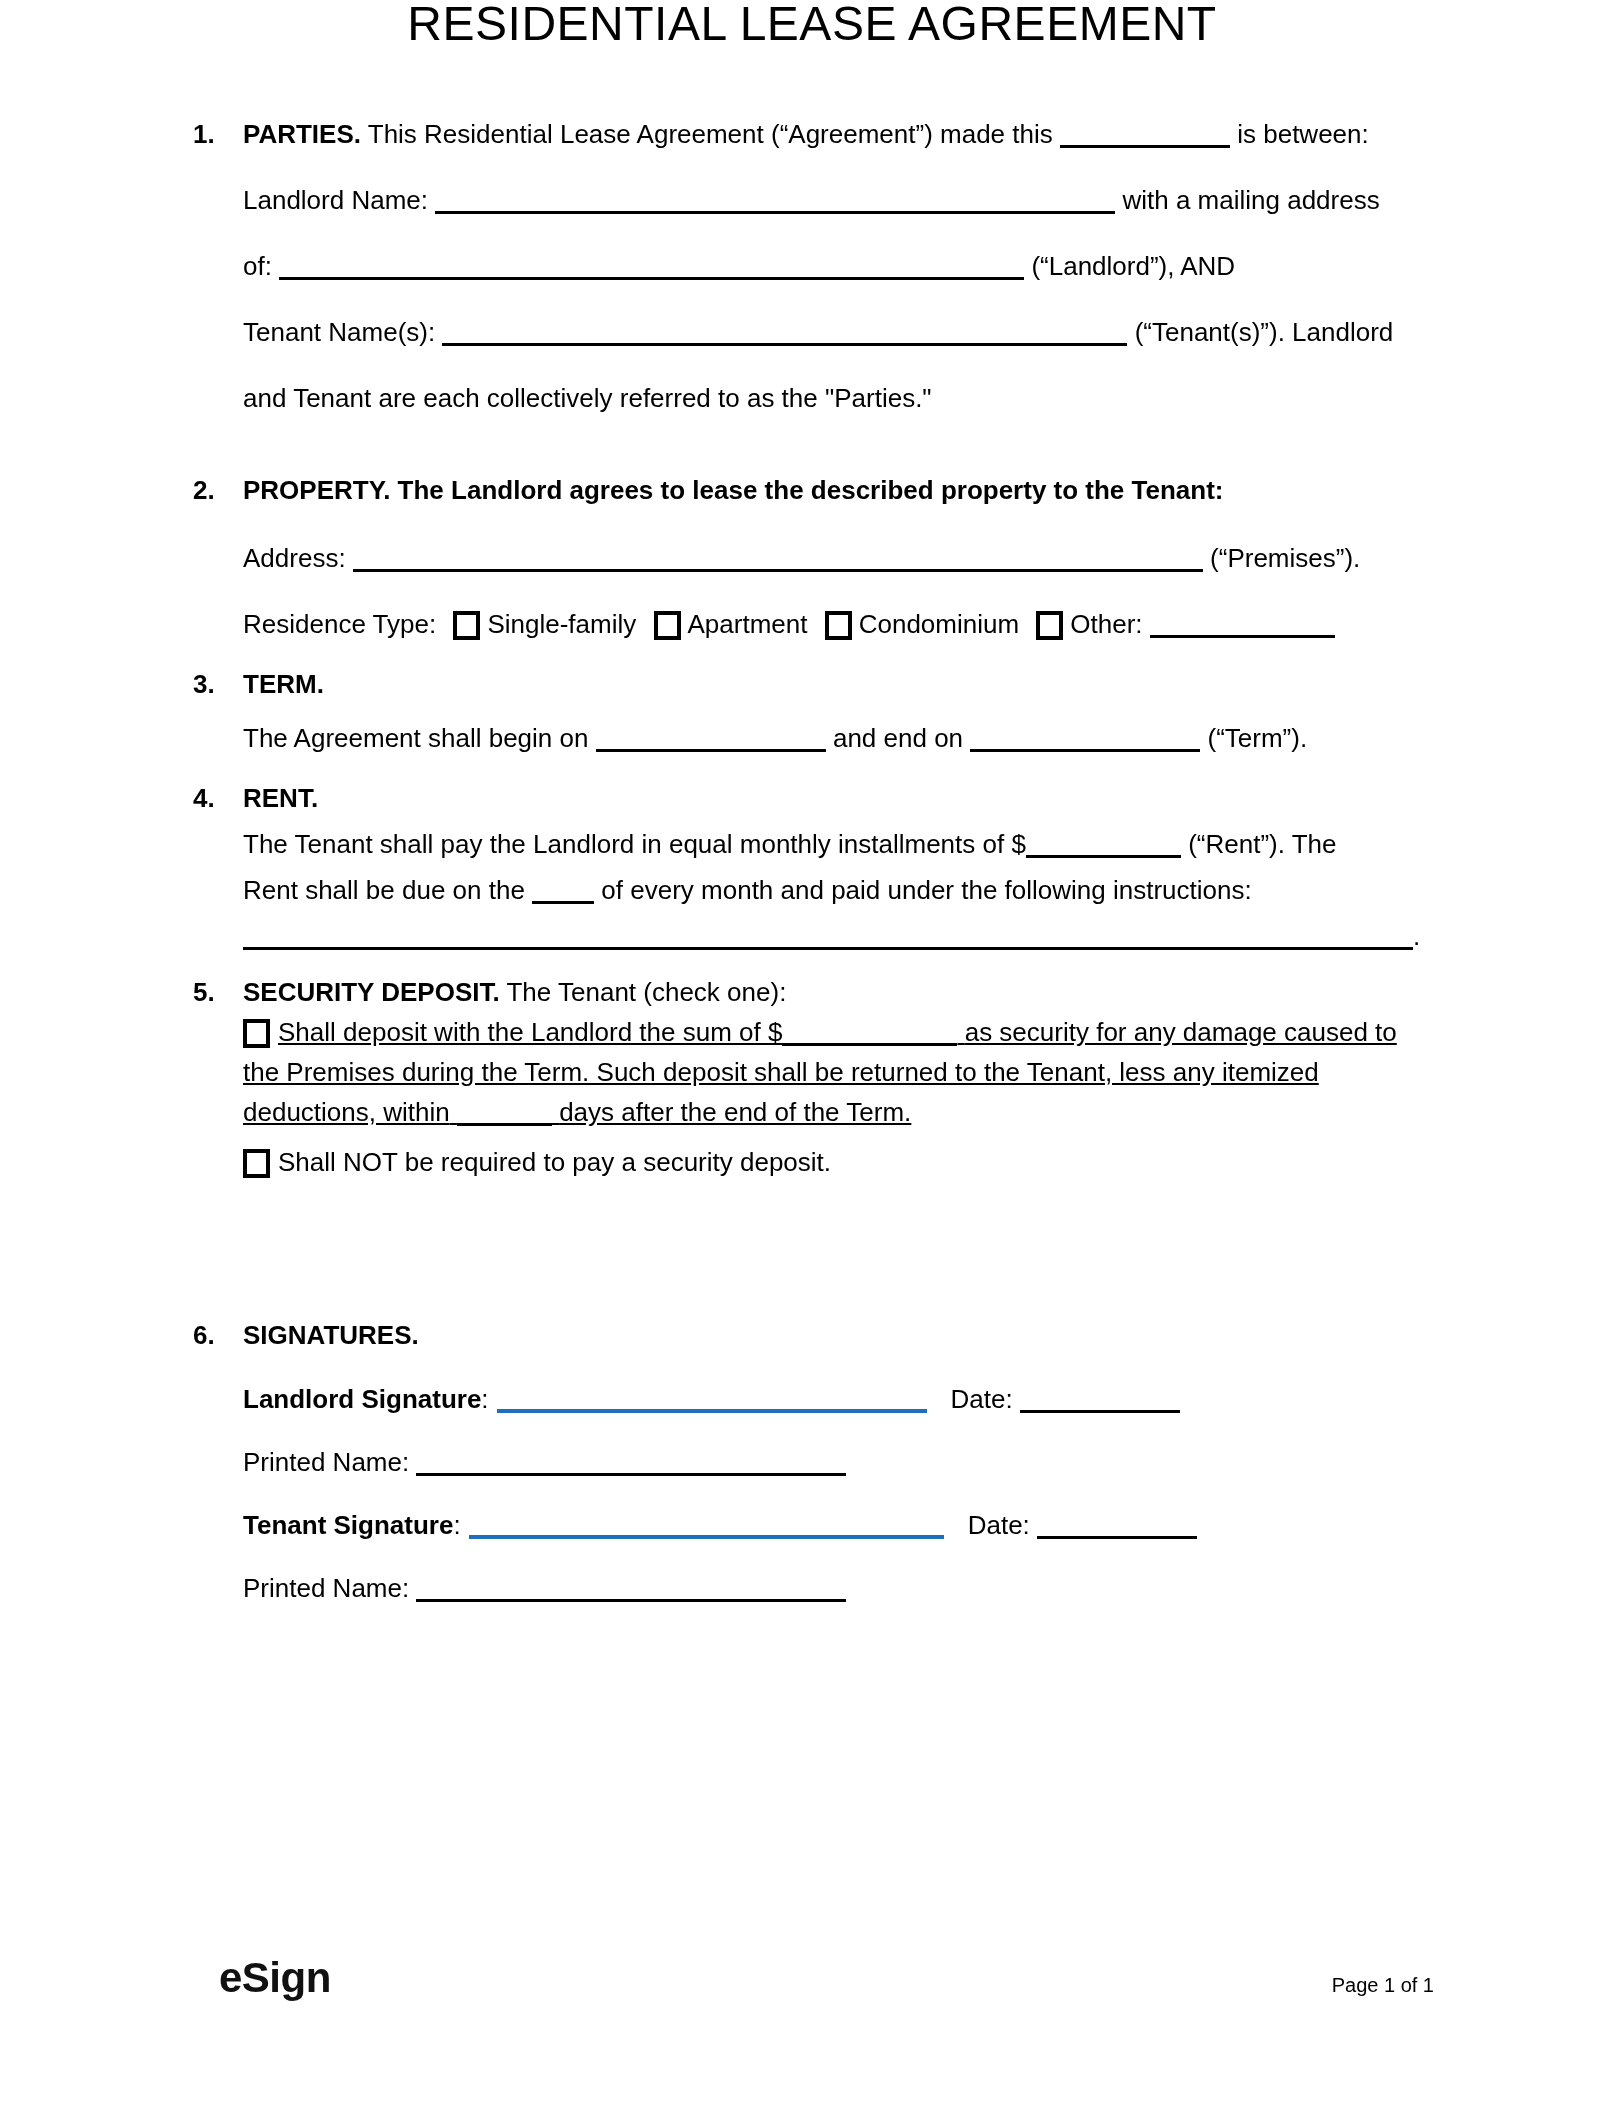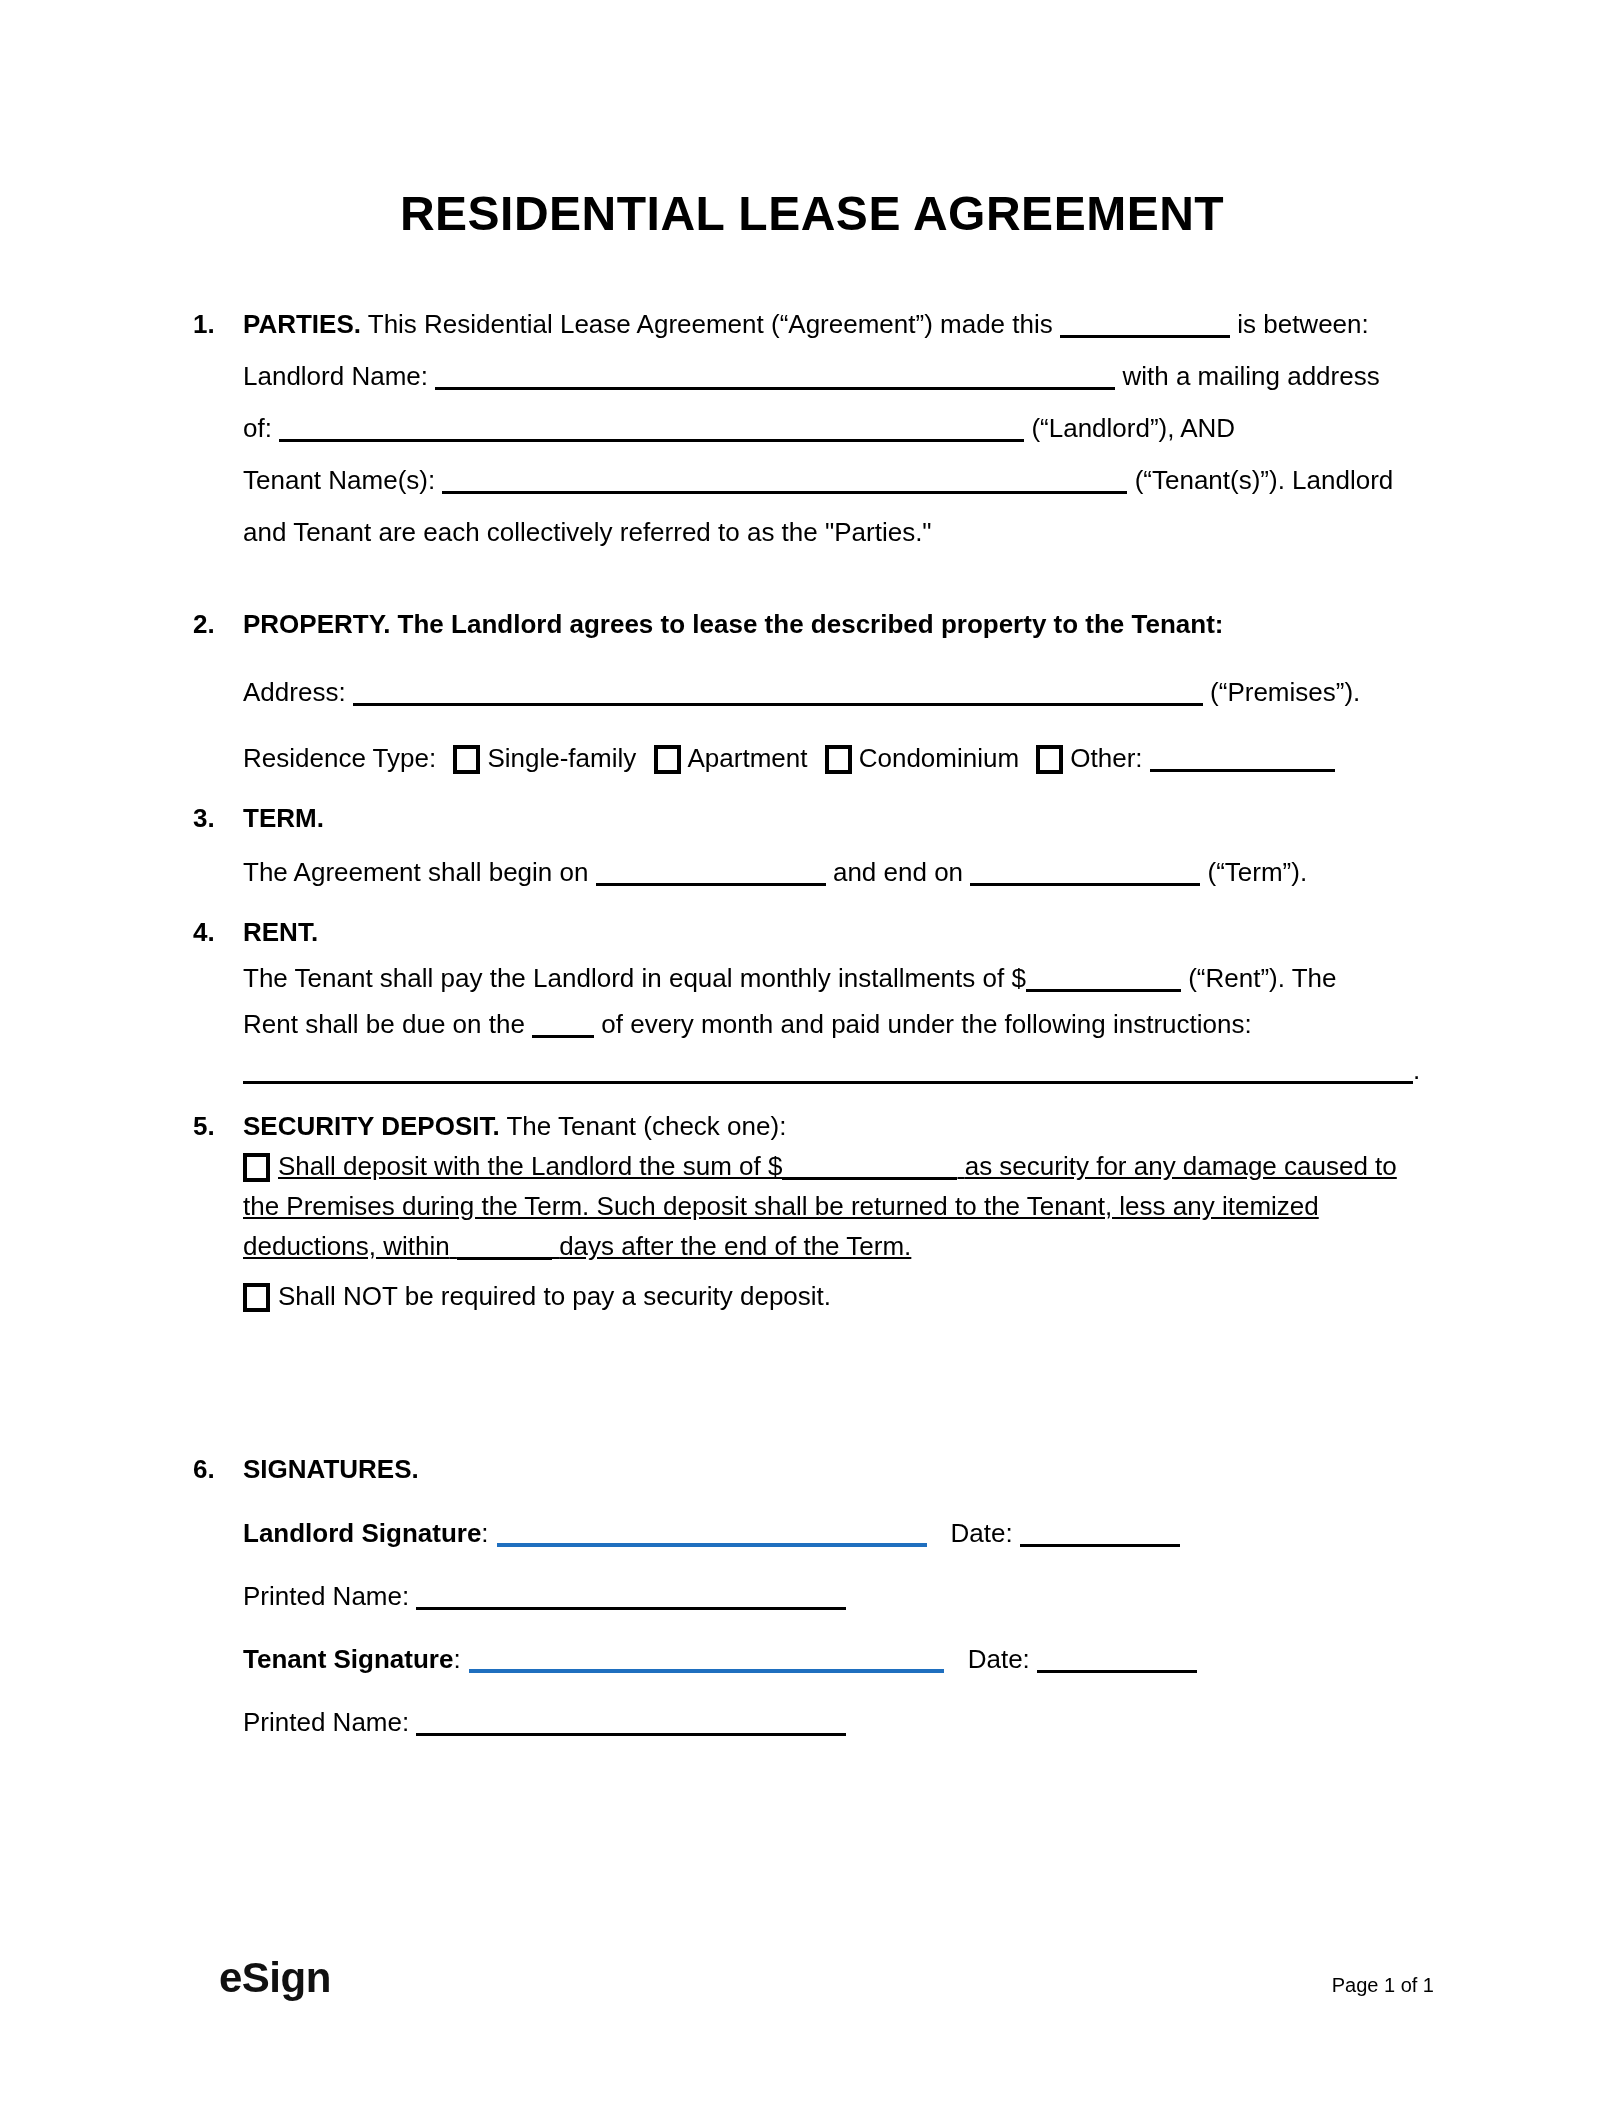--- a/index.html
+++ b/index.html
@@ -10,34 +10,33 @@
     height: 2112px;
     background: #ffffff;
     color: #000000;
     font-family: "Liberation Sans", sans-serif;
     font-size: 26px;
     line-height: 40px;
     overflow: hidden;
   }
   .doc-title {
     margin: 0;
-    padding-top: 190px;
     text-align: center;
     font-size: 48px;
     line-height: 48px;
-    font-weight: bold;
+    font-weight: normal;
     letter-spacing: 0.5px;
   }
   .sections { margin-left: 193px; width: 1247px; }
   .section { display: flex; }
   .num { width: 50px; flex: none; font-weight: bold; }
   .content { flex: 1; min-width: 0; }
   .line { white-space: nowrap; }
   .wrap { white-space: normal; }
-  .line + .line { margin-top: 12px; }
+  .line + .line { margin-top: 26px; }
   .bold { font-weight: bold; }
 
   .s1 { margin-top: 66px; }
   .s2 { margin-top: 52px; }
   .s2 .addr-line { margin-top: 28px; }
   .s2 .resid-line { margin-top: 26px; }
   .s3 { margin-top: 20px; }
   .s3 .body-line { margin-top: 14px; }
   .s4 { margin-top: 20px; }
   .s4 .line + .line { margin-top: 6px; }

